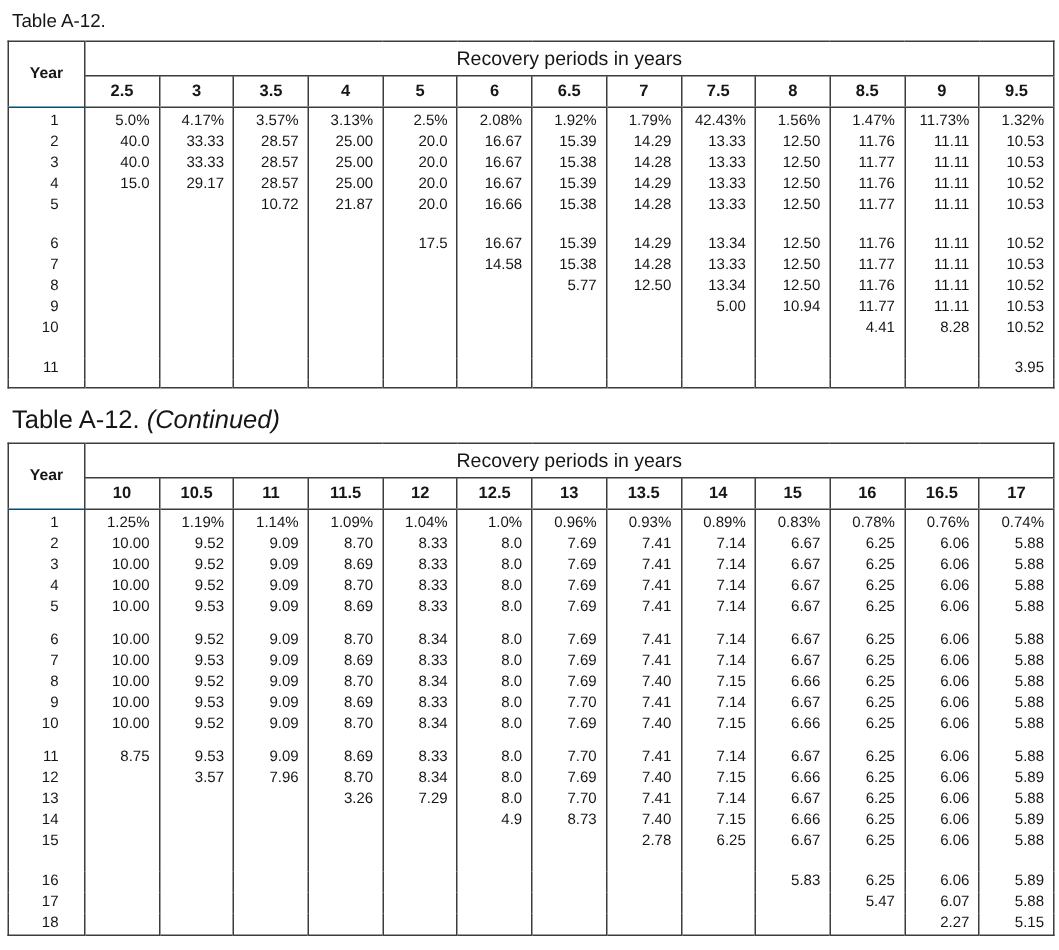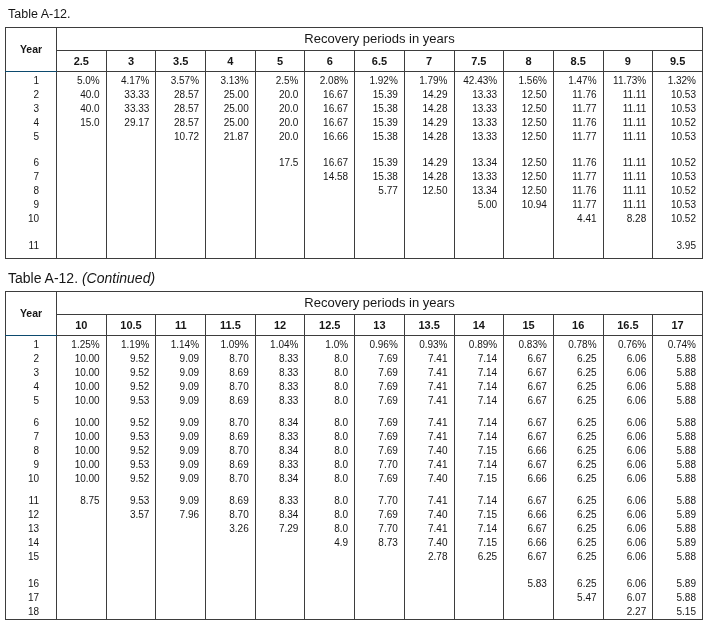--- a/index.html
+++ b/index.html
@@ -8,21 +8,21 @@
     font-family: "Liberation Sans", sans-serif;
     color: #161616;
     -webkit-font-smoothing: antialiased;
   }
   .page { padding: 7px 3px 0 5px; }
 
   .title-block { display: flex; font-size: 12.5px; line-height: 13.5px; margin: 1px 0 5px 3px; }
   .t-label { width: 84px; flex: 0 0 84px; }
   .t-lines { font-weight: bold; }
 
-  .title2 { font-size: 14px; margin: 11px 0 5px 3px; }
+  .title2 { font-size: 17px; margin: 11px 0 5px 3px; }
   .title2 .cont { font-style: italic; }
 
   table.rates {
     border-collapse: collapse; table-layout: fixed;
     width: 698px; border: 1.2px solid #3d3d3d;
   }
   col.c-year { width: 51px; }
   th, td { padding: 0; margin: 0; }
 
   th.year-h {

